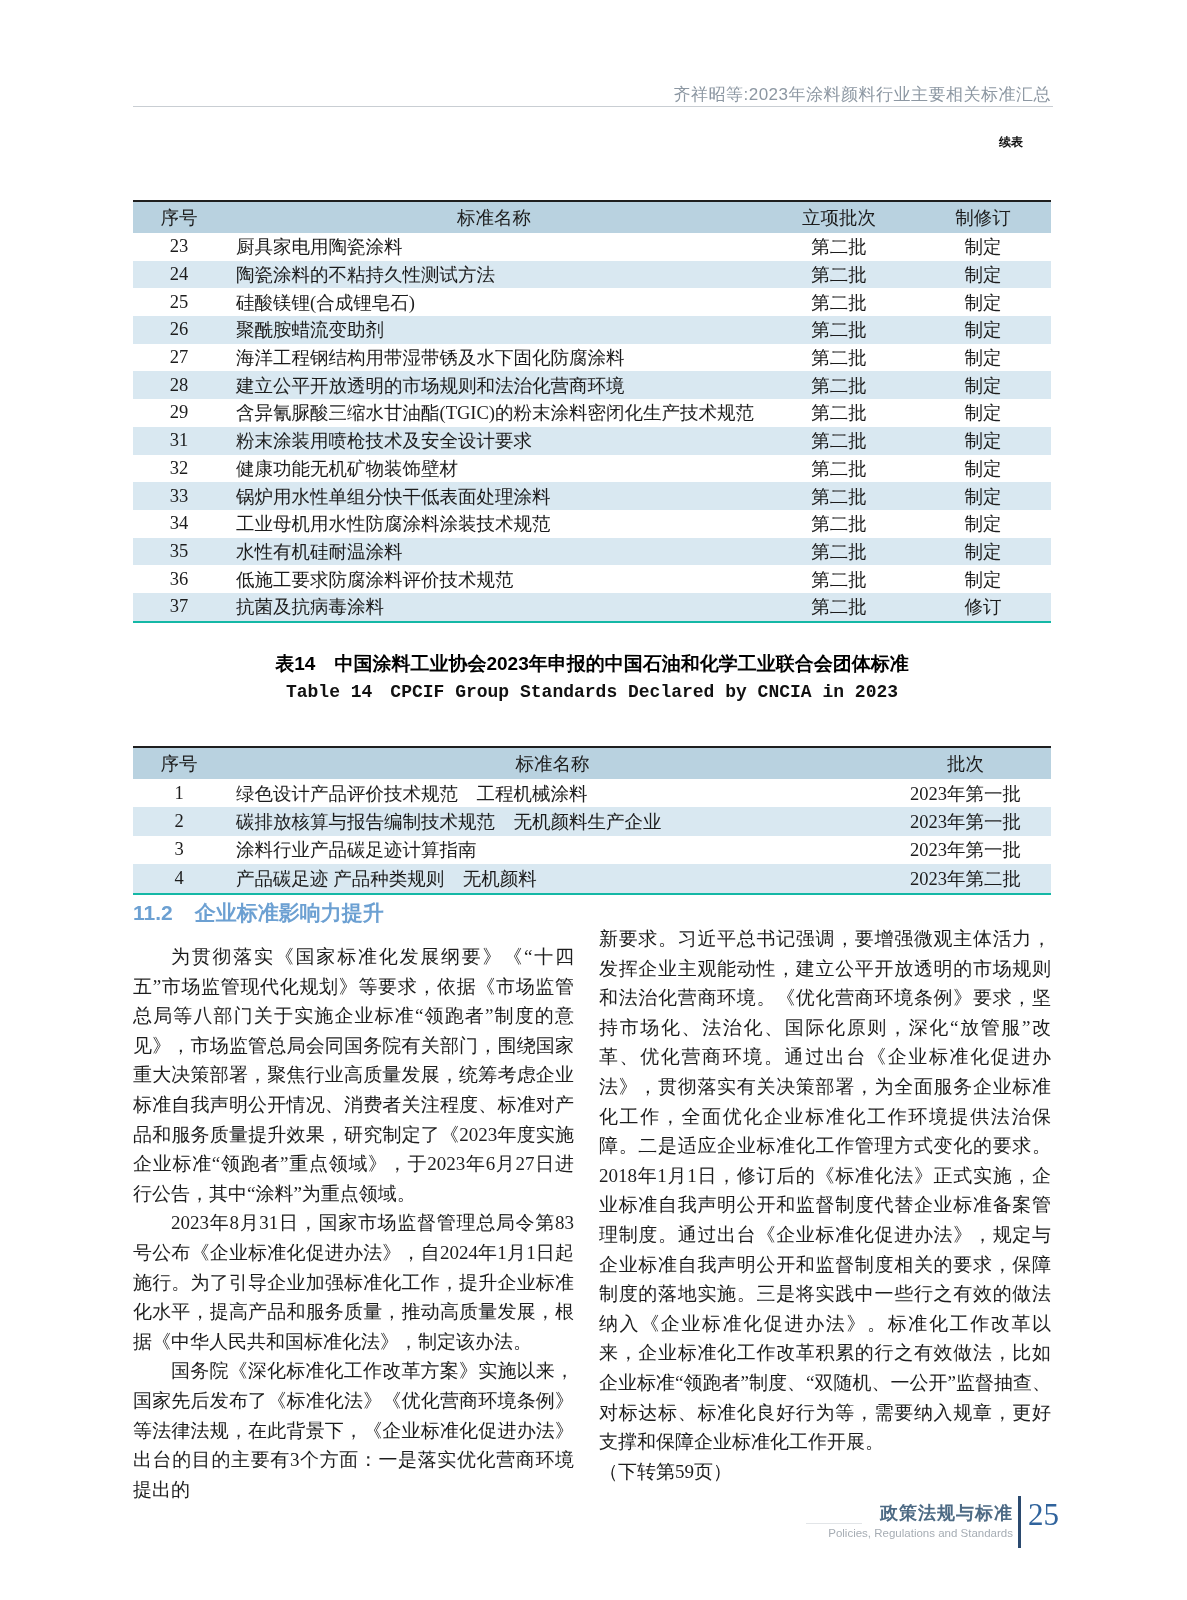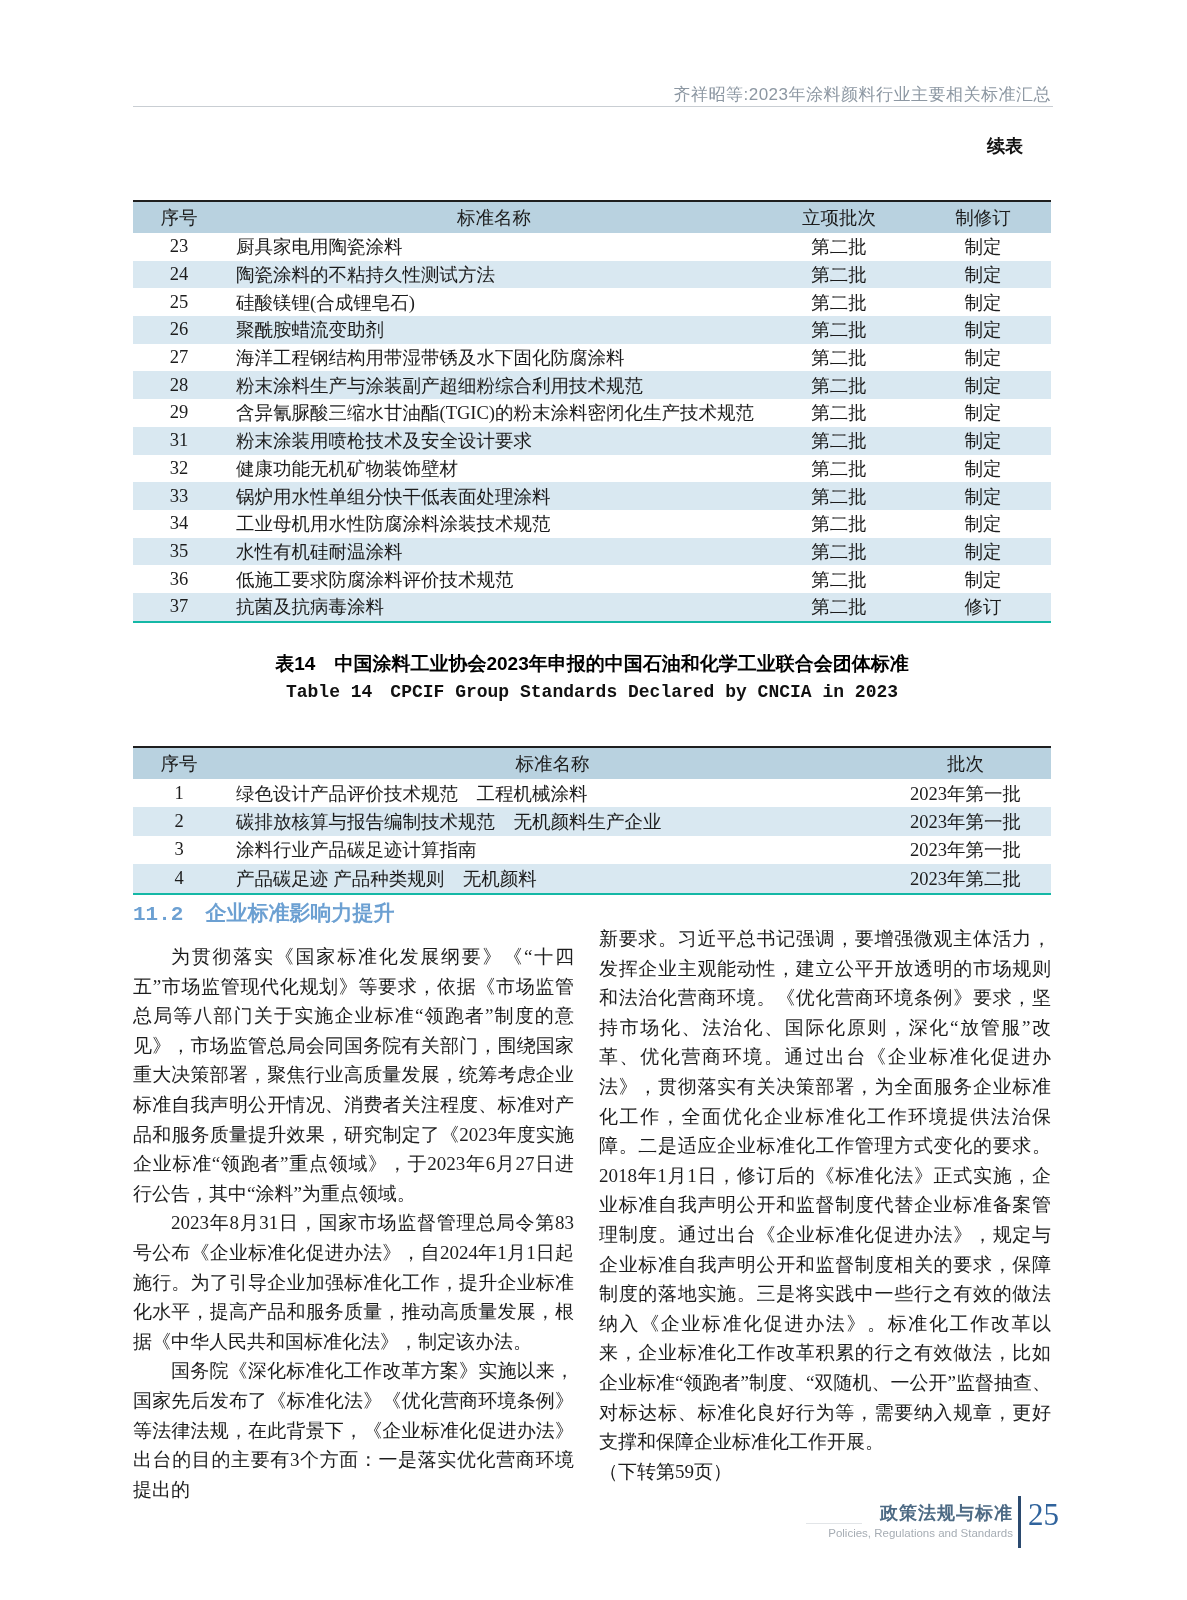--- a/index.html
+++ b/index.html
@@ -12,21 +12,21 @@
   .running-head {
     position:absolute; top:83px; right:136px; font-size:17px;
     color:#8c97a2; letter-spacing:0.5px;
     font-family:"Liberation Sans","DejaVu Sans",sans-serif;
     text-align:center;
   }
   .head-rule { position:absolute; top:106px; left:133px; width:920px; height:1px; background:#c9ced3; }
 
   
   .continued-label {
-    position:absolute; top:134px; right:164px; font-size:18px; font-weight:bold;
+    position:absolute; top:134px; right:164px; font-size:12px; font-weight:bold;
     font-family:"Liberation Sans","DejaVu Sans",sans-serif; color:#111;
   }
 
   
   table.std { position:absolute; left:133px; border-collapse:collapse; table-layout:fixed;
     width:918px; font-size:18.5px; color:#1c1c1c; }
   table.std thead th {
     background:#b9d2e0; font-weight:normal; height:31px; padding:0;
     text-align:center; font-size:18.5px;
   }
@@ -49,21 +49,21 @@
   }
   .t14-title-en {
     position:absolute; top:679px; left:133px; width:918px; text-align:center;
     font-size:18px; font-weight:bold; color:#111;
     font-family:Liberation Mono, monospace;
   }
 
   
   .sec-heading {
     position:absolute; top:899px; left:133px; font-size:21px; font-weight:bold;
-    color:#6ca0d2; font-family:Liberation Mono, monospace;
+    color:#6ca0d2; font-family:Liberation Sans, sans-serif;
   }
   .sec-heading .sec-num { margin-right:22px; }
 
   
   .col { position:absolute; font-size:19px; line-height:29.6px; text-align:justify;
     color:#1d1d1d; }
   .col p { margin:0; text-indent:2em; }
   .col p.noindent { text-indent:0; }
   .col-left  { left:133px; top:942px; width:441px; }
   .col-right { left:599px; top:924px; width:452px; }
@@ -143,21 +143,21 @@
           <td>制定</td>
         </tr>
         <tr>
           <td>27</td>
           <td>海洋工程钢结构用带湿带锈及水下固化防腐涂料</td>
           <td>第二批</td>
           <td>制定</td>
         </tr>
         <tr>
           <td>28</td>
-          <td>粉末涂料生产与涂装副产超细粉综合利用技术规范</td>
+          <td>建立公平开放透明的市场规则和法治化营商环境</td>
           <td>第二批</td>
           <td>制定</td>
         </tr>
         <tr>
           <td>29</td>
           <td>含异氰脲酸三缩水甘油酯(TGIC)的粉末涂料密闭化生产技术规范</td>
           <td>第二批</td>
           <td>制定</td>
         </tr>
         <tr>

